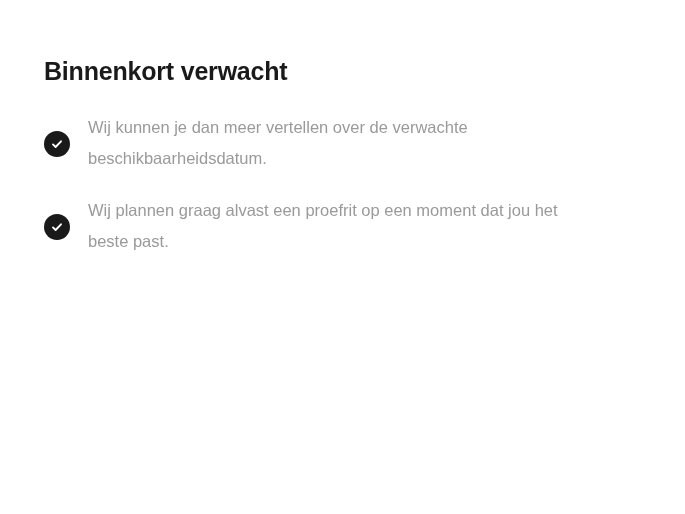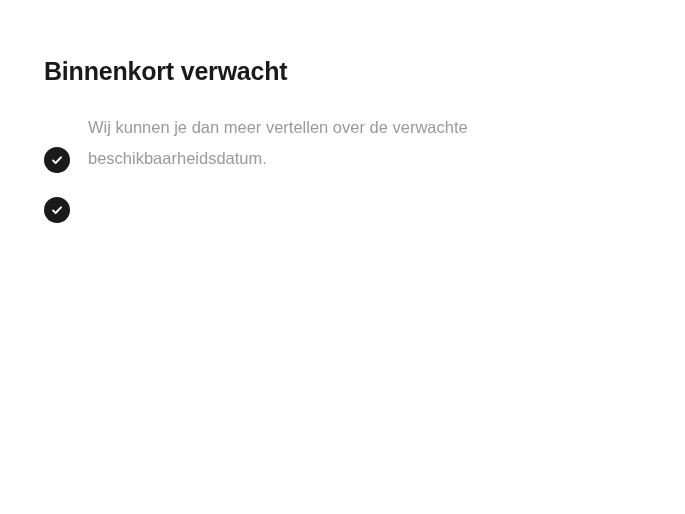--- a/index.html
+++ b/index.html
@@ -40,21 +40,21 @@
     margin: 0 0 24px 0;
     font-weight: normal;
   }
   .bullets {
     margin: 0;
     padding: 0;
     list-style: none;
   }
   .bullet {
     display: flex;
-    align-items: flex-end;
+    align-items: center;
     margin-bottom: 22px;
   }
   .check-icon {
     flex: 0 0 auto;
     width: 26px;
     height: 26px;
     border-radius: 50%;
     background: #1a1a1a;
     display: flex;
     align-items: center;
@@ -90,16 +90,17 @@
       </span>
       <span class="bullet-text">Wij kunnen je dan meer vertellen over de verwachte beschikbaarheidsdatum.</span>
     </li>
 
     <li class="bullet">
       <span class="check-icon">
         <svg width="14" height="14" viewBox="0 0 14 14" aria-hidden="true">
           <polyline points="3,7.4 5.6,10 11,4.3" fill="none" stroke="#ffffff" stroke-width="1.9" stroke-linecap="round" stroke-linejoin="round"></polyline>
         </svg>
       </span>
+      <span class="bullet-text">Wij plannen graag alvast een proefrit op een moment dat jou het beste past.</span>
     </li>
 
   </ul>
 </div>
 
 </body></html>

